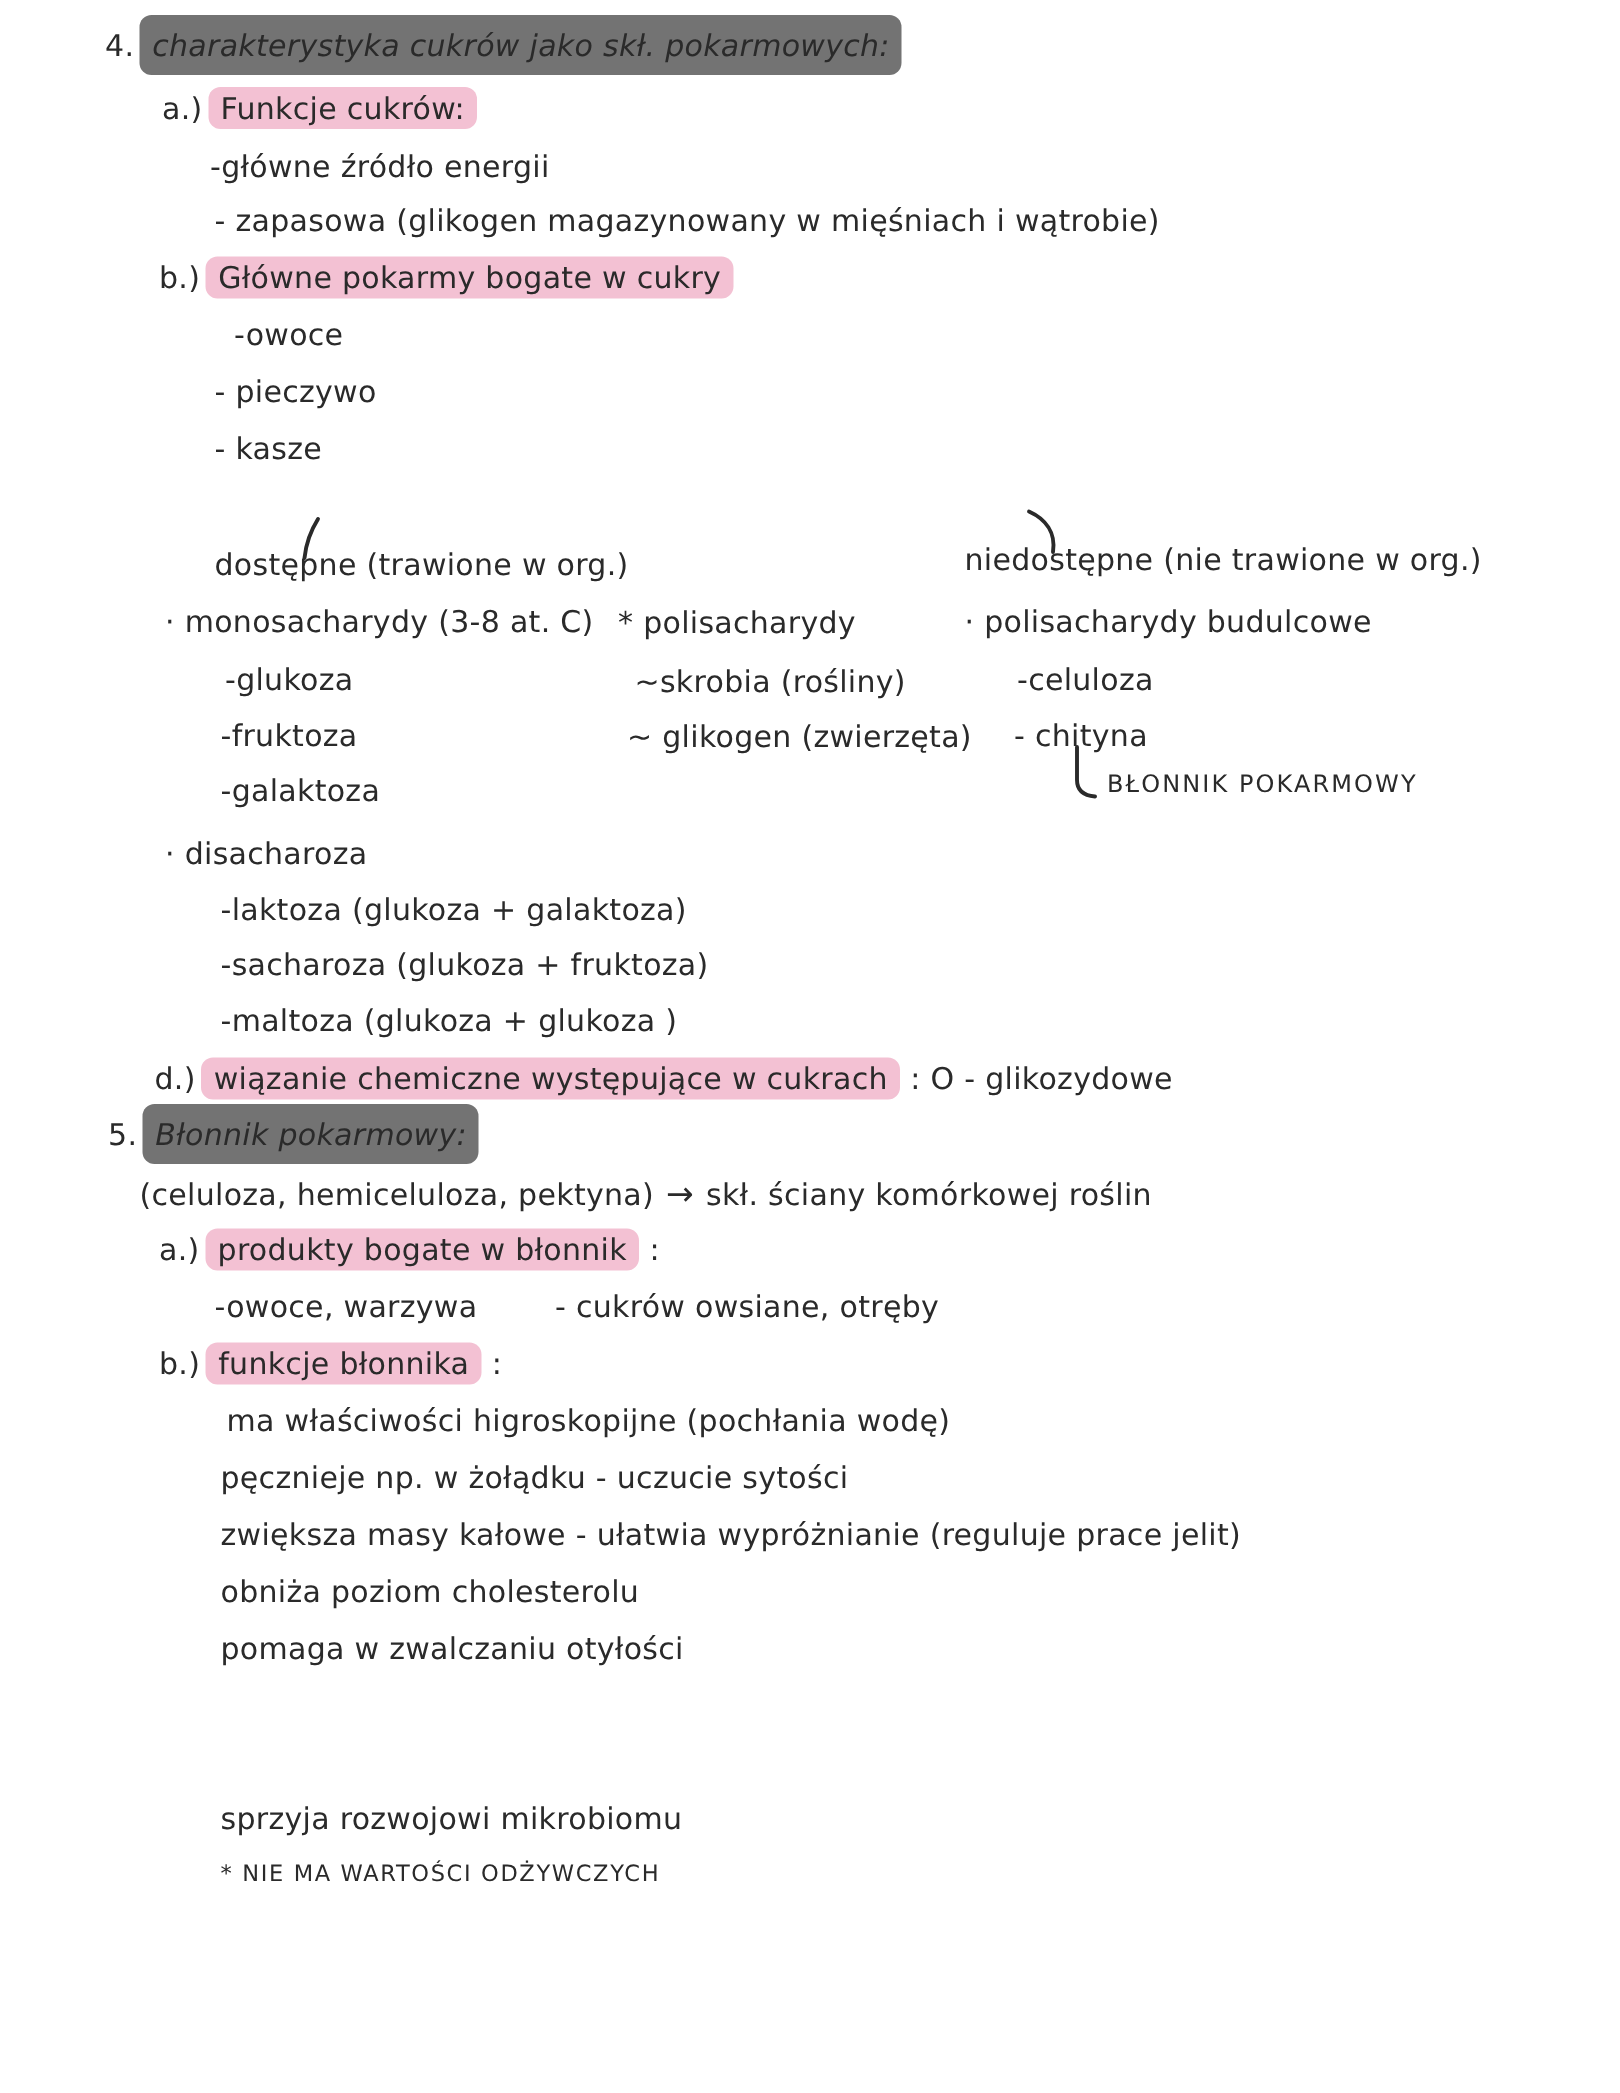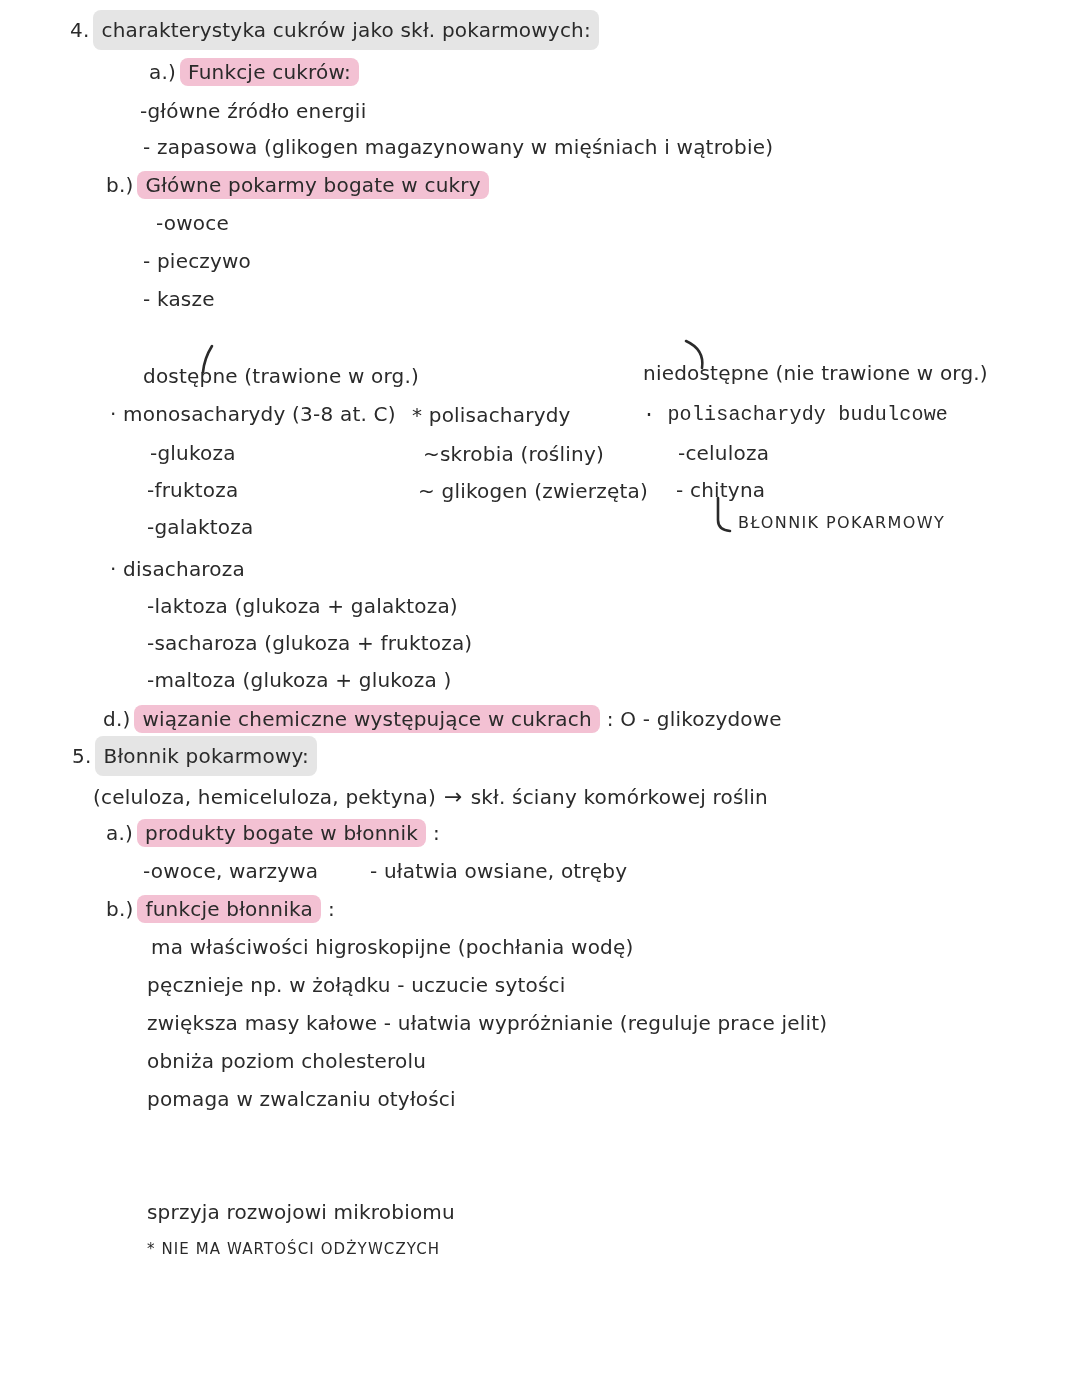--- a/index.html
+++ b/index.html
@@ -14,24 +14,25 @@
   }
   .line {
     position: absolute;
     font-size: 20px;
     line-height: 1.25;
     letter-spacing: 0.2px;
     white-space: nowrap;
   }
   .num { margin-right: 4px; }
   .hl {
-    background: #e5e5e5;
+    background: #737373;
     border-radius: 8px;
     padding: 8px 8px;
     box-decoration-break: clone;
+    font-style: italic;
   }
   .hl-soft {
     background: #f3c1d3;
     border-radius: 8px;
     padding: 2px 8px;
   }
   .suffix { margin-left: 7px; }
   .caps {
     font-size: 16px;
     letter-spacing: 1.4px;
@@ -59,40 +60,40 @@
 
     <path d="M 686 341 C 697 346, 704 355, 702 368" fill="none" stroke="#2a2a2a" stroke-width="2.6" stroke-linecap="round"></path>
 
     <path d="M 718 498 L 718 520 Q 718 530 730 531" fill="none" stroke="#2a2a2a" stroke-width="2.6" stroke-linecap="round"></path>
   </svg>
 
   <div class="line" style="left:70px; top:18px;">
     <span class="num">4.</span><span class="hl">charakterystyka cukrów jako skł. pokarmowych:</span>
   </div>
 
-  <div class="line" style="left:108px; top:60px;margin-left:41px;">
+  <div class="line" style="left:108px; top:60px;">
     <span class="num">a.)</span><span class="hl-soft">Funkcje cukrów:</span>
   </div>
   <div class="line" style="left:140px; top:99px;">-główne źródło energii</div>
   <div class="line" style="left:143px; top:135px;">- zapasowa (glikogen magazynowany w mięśniach i wątrobie)</div>
 
   <div class="line" style="left:106px; top:173px;">
     <span class="num">b.)</span><span class="hl-soft">Główne pokarmy bogate w cukry</span>
   </div>
   <div class="line" style="left:156px; top:211px;">-owoce</div>
   <div class="line" style="left:143px; top:249px;">- pieczywo</div>
   <div class="line" style="left:143px; top:287px;">- kasze</div>
 
 
   <div class="line" style="left:143px; top:364px;">dostępne (trawione w org.)</div>
   <div class="line" style="left:643px; top:361px;">niedostępne (nie trawione w org.)</div>
 
   <div class="line" style="left:110px; top:402px;">· monosacharydy (3-8 at. C)</div>
   <div class="line" style="left:412px; top:403px;">* polisacharydy</div>
-  <div class="line" style="left:643px; top:402px;font-family:Liberation Mono, monospace;">· polisacharydy budulcowe</div>
+  <div class="line" style="left:643px; top:402px;">· polisacharydy budulcowe</div>
 
   <div class="line" style="left:150px; top:441px;">-glukoza</div>
   <div class="line" style="left:423px; top:442px;">~skrobia (rośliny)</div>
   <div class="line" style="left:678px; top:441px;">-celuloza</div>
 
   <div class="line" style="left:147px; top:478px;">-fruktoza</div>
   <div class="line" style="left:418px; top:479px;">~ glikogen (zwierzęta)</div>
   <div class="line" style="left:676px; top:478px;">- chityna</div>
 
   <div class="line" style="left:147px; top:515px;">-galaktoza</div>
@@ -112,21 +113,21 @@
   </div>
 
   <div class="line" style="left:93px; top:783px;">
     <span>(celuloza, hemiceluloza, pektyna)</span><span class="arrow">→</span><span>skł. ściany komórkowej roślin</span>
   </div>
 
   <div class="line" style="left:106px; top:821px;text-align:right;">
     <span class="num">a.)</span><span class="hl-soft">produkty bogate w błonnik</span><span class="suffix">:</span>
   </div>
   <div class="line" style="left:143px; top:859px;">-owoce, warzywa</div>
-  <div class="line" style="left:370px; top:859px;">- ułatwia owsiane, otręby</div>
+  <div class="line" style="left:370px; top:859px;">- cukrów owsiane, otręby</div>
 
   <div class="line" style="left:106px; top:897px;">
     <span class="num">b.)</span><span class="hl-soft">funkcje błonnika</span><span class="suffix">:</span>
   </div>
   <div class="line" style="left:135px; top:935px;margin-left:16px;">ma właściwości higroskopijne (pochłania wodę)</div>
   <div class="line" style="left:147px; top:973px;">pęcznieje np. w żołądku - uczucie sytości</div>
   <div class="line" style="left:147px; top:1011px;">zwiększa masy kałowe - ułatwia wypróżnianie (reguluje prace jelit)</div>
   <div class="line" style="left:147px; top:1049px;">obniża poziom cholesterolu</div>
   <div class="line" style="left:147px; top:1087px;">pomaga w zwalczaniu otyłości</div>
   <div class="line" style="left:147px; top:1200px;text-align:right;">sprzyja rozwojowi mikrobiomu</div>

